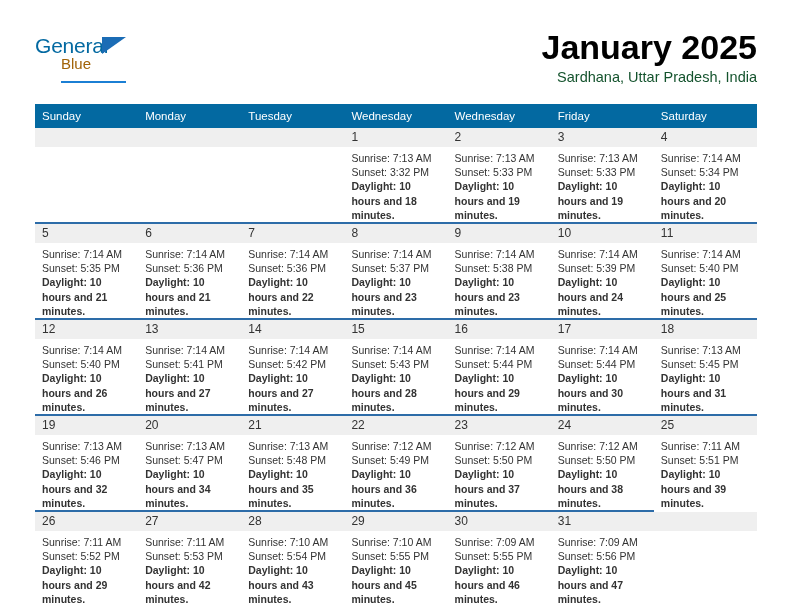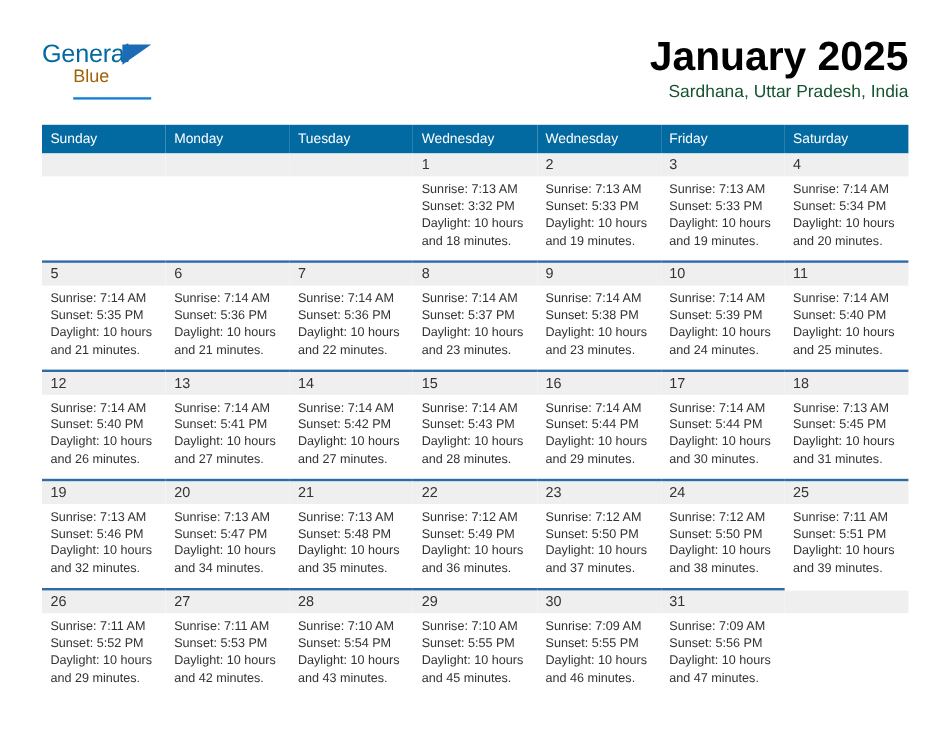--- a/index.html
+++ b/index.html
@@ -141,20 +141,21 @@
     padding: 4px 6px 0 7px;
     font-size: 10.5px;
     line-height: 14.2px;
     color: #333333;
   }
   .cell-body div {
     white-space: nowrap;
   }
   .cell-body .daylight-line {
     white-space: normal;
+    font-weight: bold;
   }
   td.empty-cell .daynum {
     background: #efefef;
   }
 </style>
 </head>
 <body>
 
 <div class="page">
 

